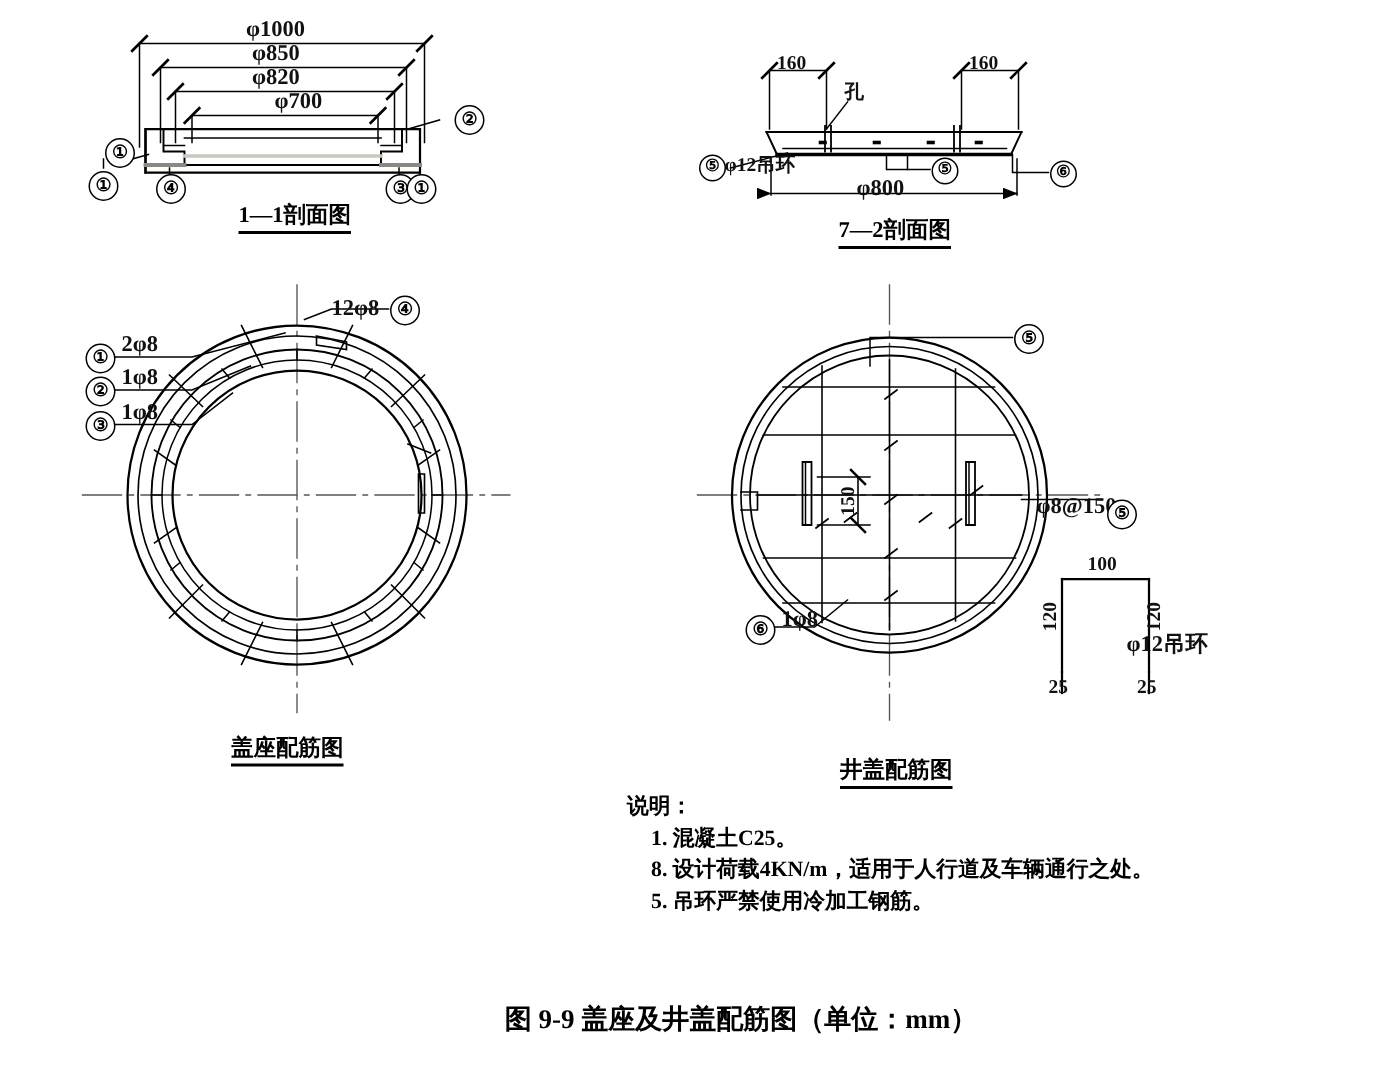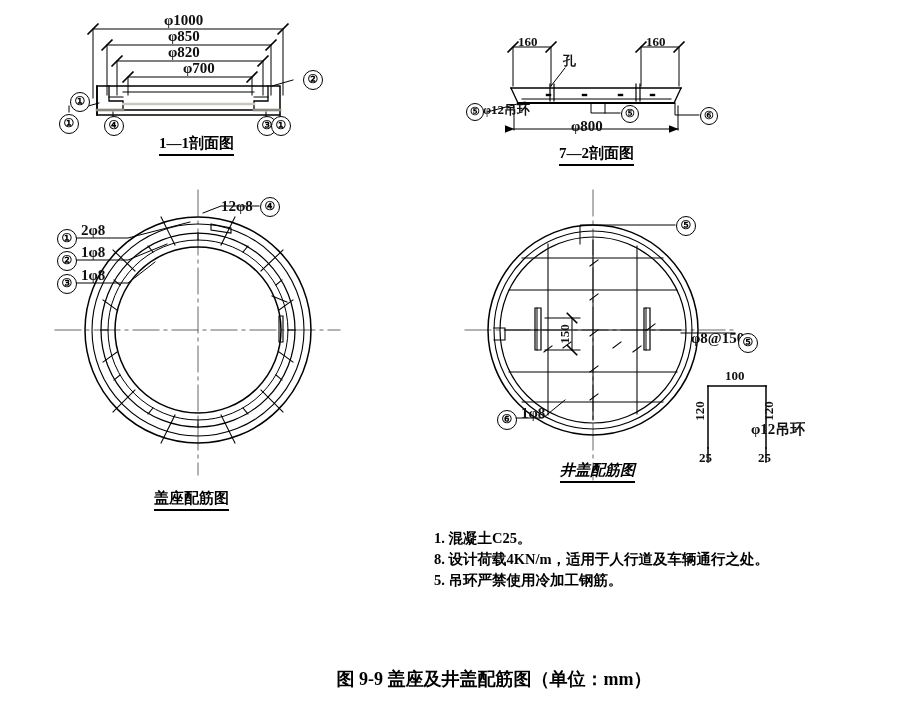--- a/index.html
+++ b/index.html
@@ -342,30 +342,31 @@
   <div class="bubble" style="left:641px; top:216px;">⑤</div>
 
   <div class="lbl dim" style="left:656px; top:330px;">φ8@150</div>
   <div class="bubble" style="left:703px; top:333px;">⑤</div>
 
   <div class="bubble" style="left:462px; top:410px;">⑥</div>
   <div class="lbl dim" style="left:486px; top:405px;">1φ8</div>
 
   <div class="lbl dim-sm rot rot90" style="left:515px; top:326px; width:30px; text-align:center;">150</div>
 
-  <div class="view-title" style="left:525px; top:461px;font-style:italic;">井盖配筋图</div>
+  <div class="view-title" style="left:525px; top:504px;">井盖配筋图</div>
 
   <div class="lbl dim-sm" style="left:690px; top:368px;">100</div>
   <div class="lbl dim-sm rot rot90" style="left:651px; top:403px; width:28px; text-align:center;">120</div>
   <div class="lbl dim-sm rot rot90" style="left:720px; top:403px; width:28px; text-align:center;">120</div>
   <div class="lbl dim-sm" style="left:664px; top:450px;">25</div>
   <div class="lbl dim-sm" style="left:723px; top:450px;">25</div>
   <div class="lbl dim" style="left:716px; top:420px;">φ12吊环</div>
 
   <div class="notes">
+    <div class="nhead">说明：</div>
     <div class="nitem">1. 混凝土C25。</div>
     <div class="nitem">8. 设计荷载4KN/m，适用于人行道及车辆通行之处。</div>
     <div class="nitem">5. 吊环严禁使用冷加工钢筋。</div>
   </div>
 
   <div class="caption">图 9-9   盖座及井盖配筋图（单位：mm）</div>
 
 </div>
 
 </body></html>

